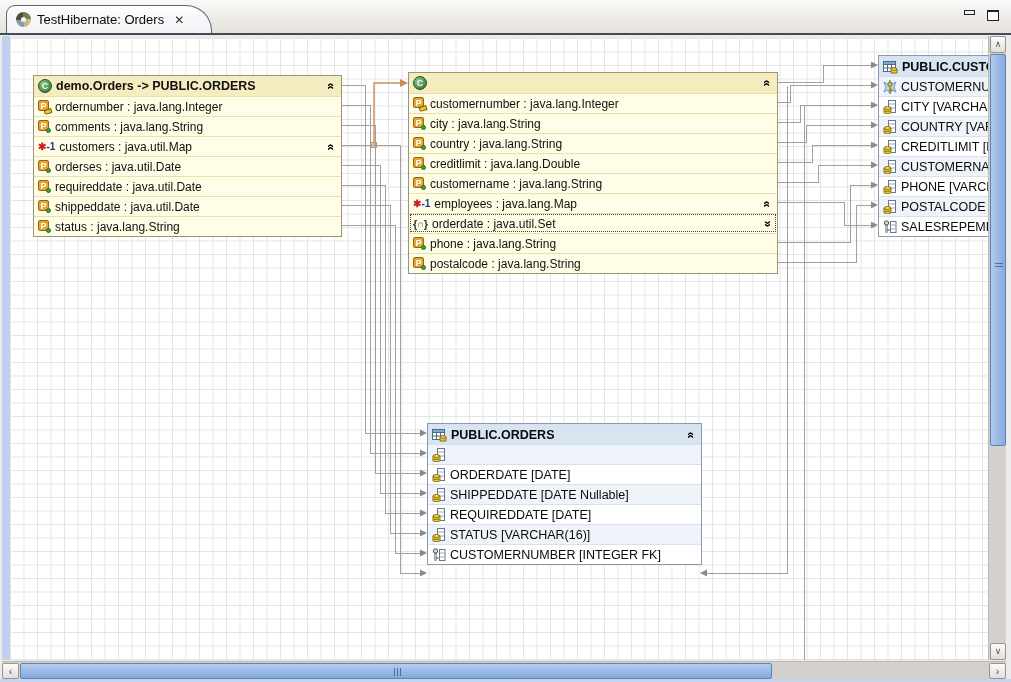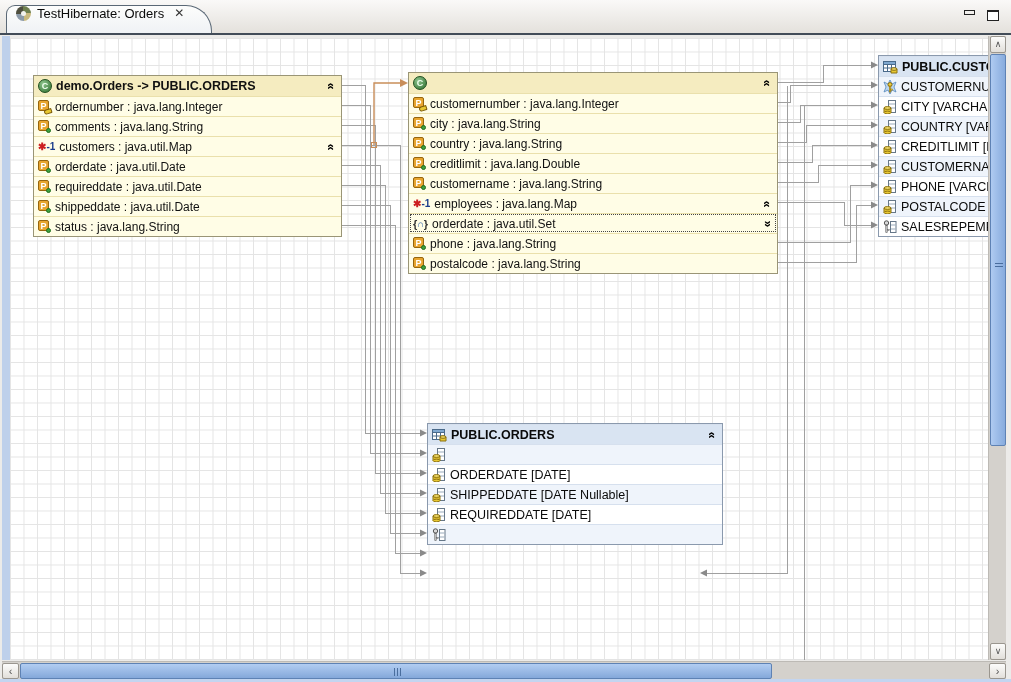--- a/index.html
+++ b/index.html
@@ -4,21 +4,21 @@
 <style>
   * { margin:0; padding:0; box-sizing:border-box; }
   html,body { width:1011px; height:682px; overflow:hidden; }
   body { font-family:"Liberation Sans", sans-serif; background:#ECEBE9; position:relative; }
 
   
   .tabbar { position:absolute; left:0; top:0; width:1011px; height:35px;
     background:linear-gradient(#FAF9F8,#E4E1DC); border-bottom:2px solid #424C58; }
   .tab { position:absolute; left:6px; bottom:0; height:28px; min-width:206px;
     background:linear-gradient(#FDFDFC,#EFF2F5); border:1px solid #5A6876; border-bottom:none;
-    border-radius:9px 26px 0 0; display:flex; align-items:flex-start; gap:6px; padding:0 20px 0 9px; }
+    border-radius:9px 26px 0 0; display:flex; align-items:center; gap:6px; padding:0 20px 0 9px; }
   .tab-icon { width:15px; height:15px; border-radius:50%;
     background:conic-gradient(#6E7F4E 0 25%, #C9B97E 25% 50%, #8C9AA8 50% 75%, #4E4E3E 75% 100%);
     position:relative; flex:0 0 auto; }
   .tab-icon::after { content:""; position:absolute; left:5px; top:5px; width:5px; height:5px;
     border-radius:50%; background:#F2F2EE; }
   .tab-title { font-size:13px; color:#0A0A0A; white-space:nowrap; }
   .tab-close { font-size:12px; color:#333; margin-left:4px; cursor:pointer; }
   .winbtns { position:absolute; right:12px; top:10px; display:flex; gap:12px; }
   .btn-min { width:12px; height:10px; position:relative; }
   .btn-min::before { content:""; position:absolute; left:1px; top:0; width:9px; height:3px; border:1px solid #222; }
@@ -166,21 +166,21 @@
           <span class="one">-1</span>
         </span>
       <span>customers : java.util.Map</span>
       <span class="chev up"></span>
     </div>
     <div class="row">
       <span class="ic ic-prop">
           <span class="p">P</span>
           <span class="dot"></span>
         </span>
-      <span>orderdate : java.util.Date</span>
+      <span>orderses : java.util.Date</span>
     </div>
     <div class="row">
       <span class="ic ic-prop">
           <span class="p">P</span>
           <span class="dot"></span>
         </span>
       <span>requireddate : java.util.Date</span>
     </div>
     <div class="row">
       <span class="ic ic-prop">
@@ -260,21 +260,21 @@
     </div>
     <div class="row">
       <span class="ic ic-prop">
           <span class="p">P</span>
           <span class="dot"></span>
         </span>
       <span>postalcode : java.lang.String</span>
     </div>
   </div>
 
-  <div class="tbox" style="left:417px; top:385px; width:296px;">
+  <div class="tbox" style="left:417px; top:385px; width:275px;">
     <div class="row hdr">
       <span class="ic">
         <svg width="15" height="14" viewBox="0 0 15 14">
             <rect x="0.5" y="1.5" width="12" height="10" fill="#fff" stroke="#4A6A8A"></rect>
             <rect x="0.5" y="1.5" width="12" height="3" fill="#7FA8D0" stroke="#4A6A8A"></rect>
             <line x1="4.5" y1="4" x2="4.5" y2="11.5" stroke="#4A6A8A"></line>
             <line x1="8.5" y1="4" x2="8.5" y2="11.5" stroke="#4A6A8A"></line>
             <line x1="1" y1="8" x2="12" y2="8" stroke="#4A6A8A"></line>
             <path d="M8 9 h6 v4 h-6 z" fill="#E8C832" stroke="#8A7010"></path>
             <ellipse cx="11" cy="9" rx="3" ry="1.3" fill="#F4DE6A" stroke="#8A7010"></ellipse>
@@ -330,28 +330,42 @@
             <path d="M1 8 h7 v4.5 h-7 z" fill="#E8C832" stroke="#8A7010"></path>
             <ellipse cx="4.5" cy="8" rx="3.5" ry="1.4" fill="#F4DE6A" stroke="#8A7010"></ellipse>
             <ellipse cx="4.5" cy="12.5" rx="3.5" ry="1.4" fill="#E8C832" stroke="#8A7010"></ellipse>
           </svg>
       </span>
       <span>REQUIREDDATE [DATE]</span>
     </div>
     <div class="row">
       <span class="ic">
         <svg width="14" height="14" viewBox="0 0 14 14">
+            <rect x="5.5" y="0.5" width="7" height="12" fill="#fff" stroke="#667788"></rect>
+            <line x1="6" y1="4" x2="12" y2="4" stroke="#99AABB"></line>
+            <line x1="6" y1="8" x2="12" y2="8" stroke="#99AABB"></line>
+            <path d="M1 8 h7 v4.5 h-7 z" fill="#E8C832" stroke="#8A7010"></path>
+            <ellipse cx="4.5" cy="8" rx="3.5" ry="1.4" fill="#F4DE6A" stroke="#8A7010"></ellipse>
+            <ellipse cx="4.5" cy="12.5" rx="3.5" ry="1.4" fill="#E8C832" stroke="#8A7010"></ellipse>
+          </svg>
+      </span>
+      <span>STATUS [VARCHAR(16)]</span>
+    </div>
+    <div class="row">
+      <span class="ic">
+        <svg width="14" height="14" viewBox="0 0 14 14">
             <circle cx="3.5" cy="3" r="2.2" fill="#D8D8D8" stroke="#555"></circle>
             <rect x="2.8" y="5" width="1.4" height="7.5" fill="#D8D8D8" stroke="#555" stroke-width="0.6"></rect>
             <rect x="4.2" y="9.5" width="2" height="1.2" fill="#D8D8D8" stroke="#555" stroke-width="0.5"></rect>
             <rect x="7.5" y="1.5" width="5.5" height="11" fill="#fff" stroke="#667788"></rect>
             <line x1="8" y1="5" x2="12.5" y2="5" stroke="#99AABB"></line>
             <line x1="8" y1="9" x2="12.5" y2="9" stroke="#99AABB"></line>
           </svg>
       </span>
+      <span>CUSTOMERNUMBER [INTEGER FK]</span>
     </div>
   </div>
 
   <div class="tbox" style="left:868px; top:17px; width:240px;">
     <div class="row hdr">
       <span class="ic">
         <svg width="15" height="14" viewBox="0 0 15 14">
             <rect x="0.5" y="1.5" width="12" height="10" fill="#fff" stroke="#4A6A8A"></rect>
             <rect x="0.5" y="1.5" width="12" height="3" fill="#7FA8D0" stroke="#4A6A8A"></rect>
             <line x1="4.5" y1="4" x2="4.5" y2="11.5" stroke="#4A6A8A"></line>

